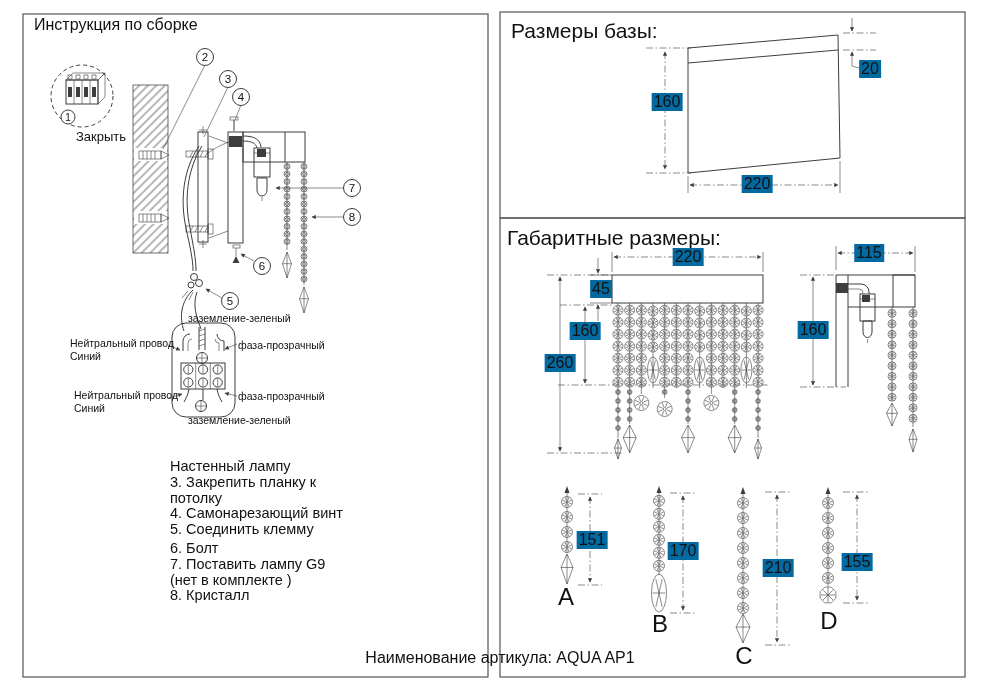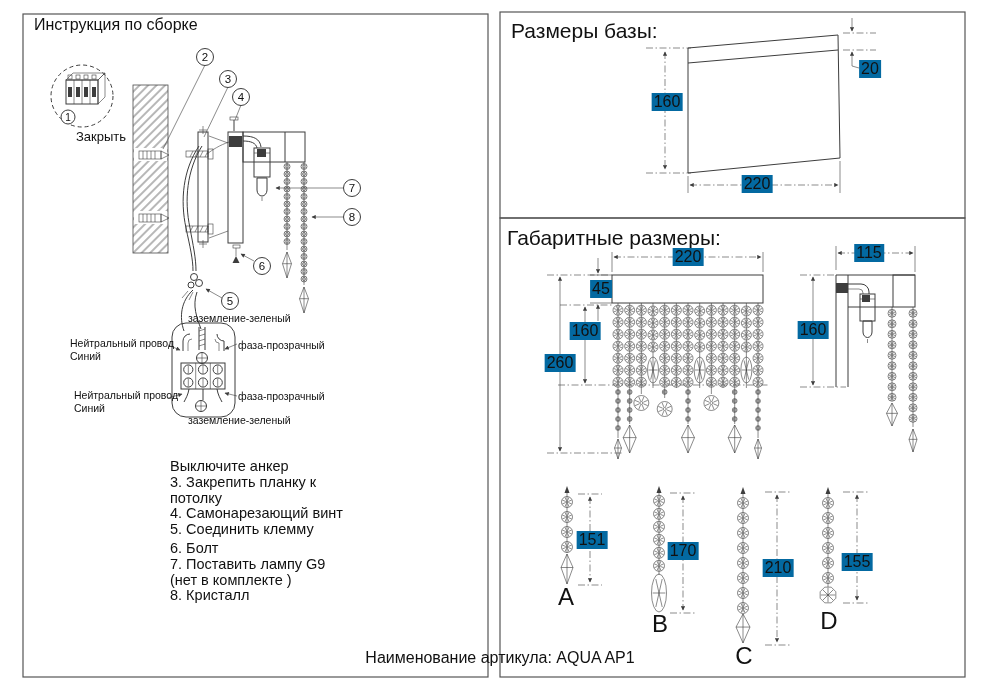--- a/index.html
+++ b/index.html
@@ -2146,21 +2146,21 @@
 </div>
 <div class="wl" style="left:238px;top:339px;">фаза-прозрачный</div>
 <div class="wl" style="left:74px;top:389px;">
   <div>Нейтральный провод</div>
   <div>Синий</div>
 </div>
 <div class="wl" style="left:238px;top:390px;">фаза-прозрачный</div>
 <div class="wl" style="left:188px;top:414px;">заземление-зеленый</div>
 
 <div class="steps">
-  <div>Выключите анкер</div>
+  <div>Настенный лампу</div>
   <div>3. Закрепить планку к</div>
   <div>потолку</div>
   <div>4. Самонарезающий винт</div>
   <div>5. Соединить клемму</div>
   <div class="gap">6. Болт</div>
   <div>7. Поставить лампу G9</div>
   <div>(нет в комплекте )</div>
   <div>8. Кристалл</div>
 </div>
 

